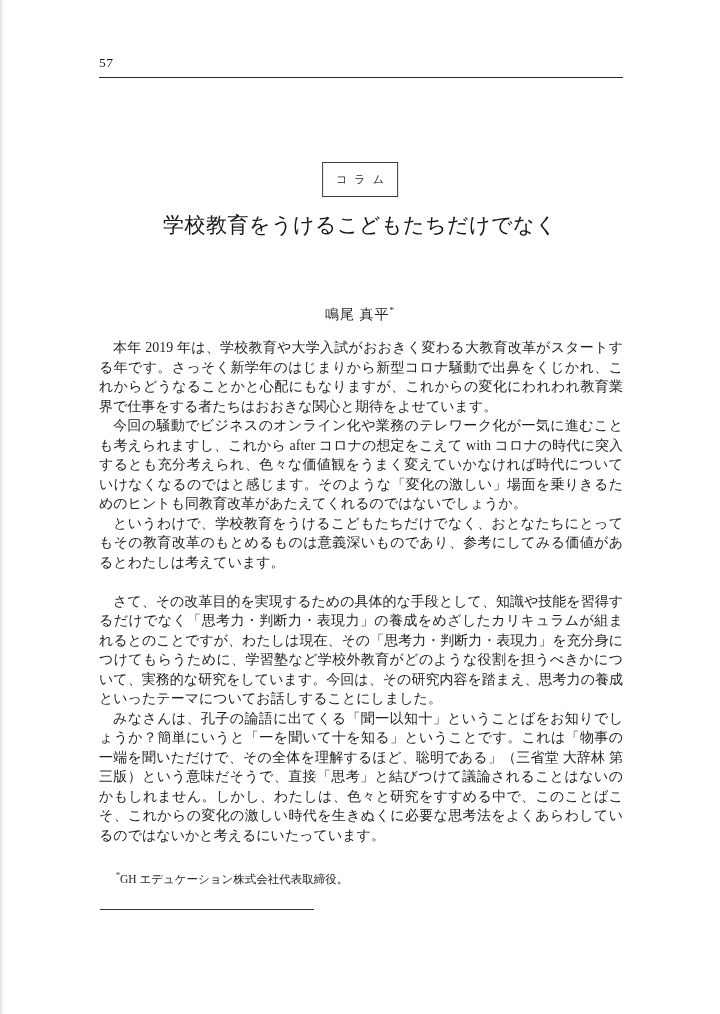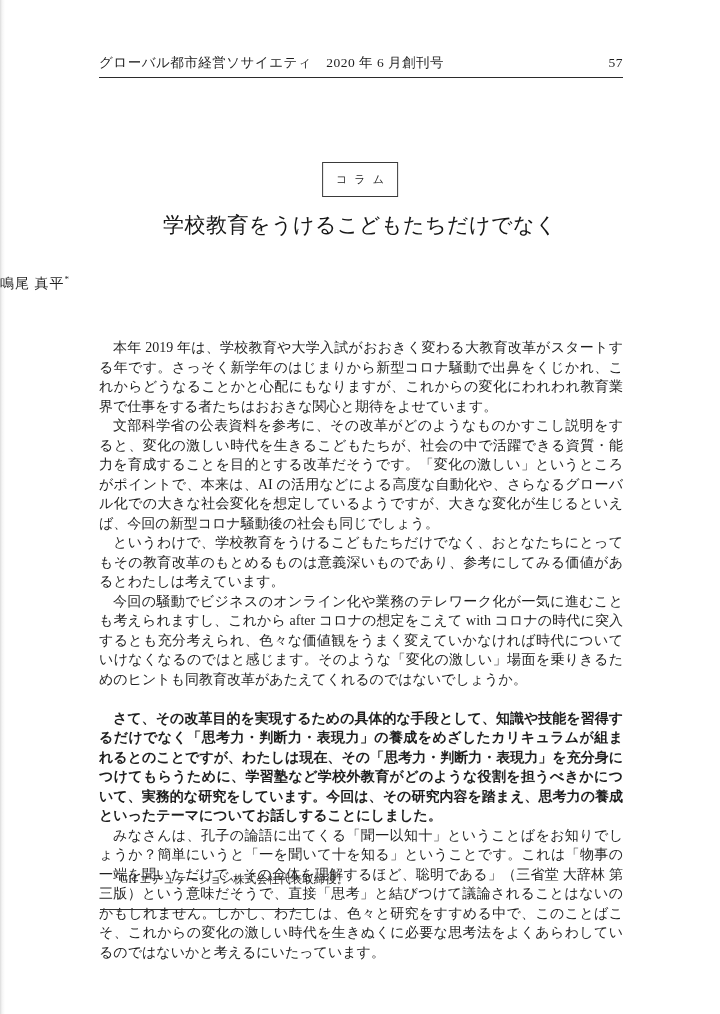--- a/index.html
+++ b/index.html
@@ -36,69 +36,67 @@
     margin: 0; text-align: center;
     font-size: 21px; line-height: 28px; font-weight: 500;
     letter-spacing: 0.5px; color: #151515;
   }
   .subtitle {
     position: absolute; top: 247px; left: 0; width: 100%;
     text-align: center;
     font-size: 14px; line-height: 19px; letter-spacing: 0.5px;
   }
   .author {
-    position: absolute; top: 270px; left: 0; width: 100%;
-    text-align: left;
+    position: absolute; top: 301px; left: 0; width: 100%;
+    text-align: center;
     font-size: 14px; line-height: 19px; letter-spacing: 1px;
   }
   .author sup { font-size: 9px; }
   .body-text {
     position: absolute; top: 338px; left: 99px; width: 524px;
     font-size: 14px; line-height: 19.5px;
     text-align: justify;
   }
   .para { margin: 0; text-indent: 1em; }
-  .section-start { margin-top: 19.5px; font-weight: bold; }
+  .section-start { margin-top: 19.5px; }
   .footnote-rule {
     position: absolute; top: 909px; left: 100px; width: 214px;
     border-top: 1.2px solid #333;
   }
   .footnote {
     position: absolute; top: 868px; left: 100px; width: 520px;
     font-size: 11.5px; line-height: 16px;
     padding-left: 16px;
   }
   .footnote sup { font-size: 8px; }
 </style>
 </head>
 <body>
 
 <div class="page">
 
   <header class="running-head">
-    <span>グローバル都市経営ソサイエティ　2020 年 6 月創刊号</span>
     <span>57</span>
   </header>
 
   <div class="column-tag">
     <span>コラム</span>
   </div>
 
   <h1 class="title">学校教育をうけるこどもたちだけでなく</h1>
 
 
   <div class="author">
     <span>鳴尾 真平</span><sup>*</sup>
   </div>
 
   <main class="body-text">
     <p class="para">本年 2019 年は、学校教育や大学入試がおおきく変わる大教育改革がスタートする年です。さっそく新学年のはじまりから新型コロナ騒動で出鼻をくじかれ、これからどうなることかと心配にもなりますが、これからの変化にわれわれ教育業界で仕事をする者たちはおおきな関心と期待をよせています。</p>
-    <p class="para">文部科学省の公表資料を参考に、その改革がどのようなものかすこし説明をすると、変化の激しい時代を生きるこどもたちが、社会の中で活躍できる資質・能力を育成することを目的とする改革だそうです。「変化の激しい」というところがポイントで、本来は、AI の活用などによる高度な自動化や、さらなるグローバル化での大きな社会変化を想定しているようですが、大きな変化が生じるといえば、今回の新型コロナ騒動後の社会も同じでしょう。</p>
+    <p class="para">今回の騒動でビジネスのオンライン化や業務のテレワーク化が一気に進むことも考えられますし、これから after コロナの想定をこえて with コロナの時代に突入するとも充分考えられ、色々な価値観をうまく変えていかなければ時代についていけなくなるのではと感じます。そのような「変化の激しい」場面を乗りきるためのヒントも同教育改革があたえてくれるのではないでしょうか。</p>
     <p class="para">というわけで、学校教育をうけるこどもたちだけでなく、おとなたちにとってもその教育改革のもとめるものは意義深いものであり、参考にしてみる価値があるとわたしは考えています。</p>
-    <p class="para">今回の騒動でビジネスのオンライン化や業務のテレワーク化が一気に進むことも考えられますし、これから after コロナの想定をこえて with コロナの時代に突入するとも充分考えられ、色々な価値観をうまく変えていかなければ時代についていけなくなるのではと感じます。そのような「変化の激しい」場面を乗りきるためのヒントも同教育改革があたえてくれるのではないでしょうか。</p>
     <p class="para section-start">さて、その改革目的を実現するための具体的な手段として、知識や技能を習得するだけでなく「思考力・判断力・表現力」の養成をめざしたカリキュラムが組まれるとのことですが、わたしは現在、その「思考力・判断力・表現力」を充分身につけてもらうために、学習塾など学校外教育がどのような役割を担うべきかについて、実務的な研究をしています。今回は、その研究内容を踏まえ、思考力の養成といったテーマについてお話しすることにしました。</p>
     <p class="para">みなさんは、孔子の論語に出てくる「聞一以知十」ということばをお知りでしょうか？簡単にいうと「一を聞いて十を知る」ということです。これは「物事の一端を聞いただけで、その全体を理解するほど、聡明である」（三省堂 大辞林 第三版）という意味だそうで、直接「思考」と結びつけて議論されることはないのかもしれません。しかし、わたしは、色々と研究をすすめる中で、このことばこそ、これからの変化の激しい時代を生きぬくに必要な思考法をよくあらわしているのではないかと考えるにいたっています。</p>
   </main>
 
   <div class="footnote-rule"></div>
 
   <div class="footnote">
     <sup>*</sup><span>GH エデュケーション株式会社代表取締役。</span>
   </div>
 

